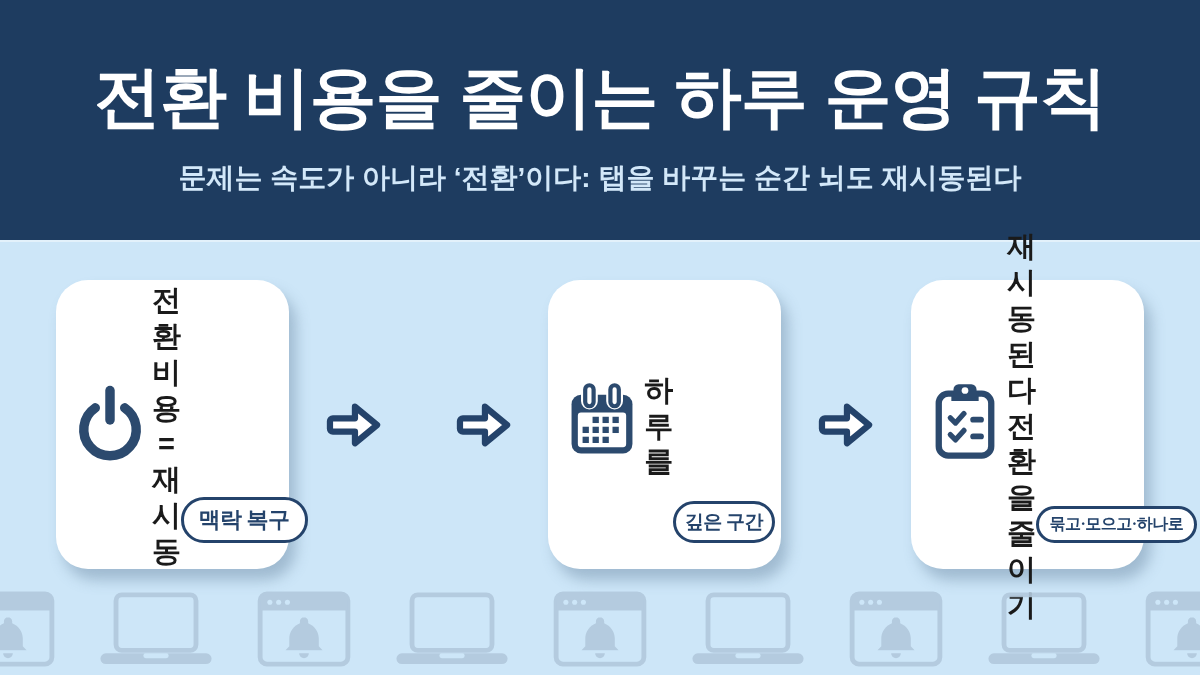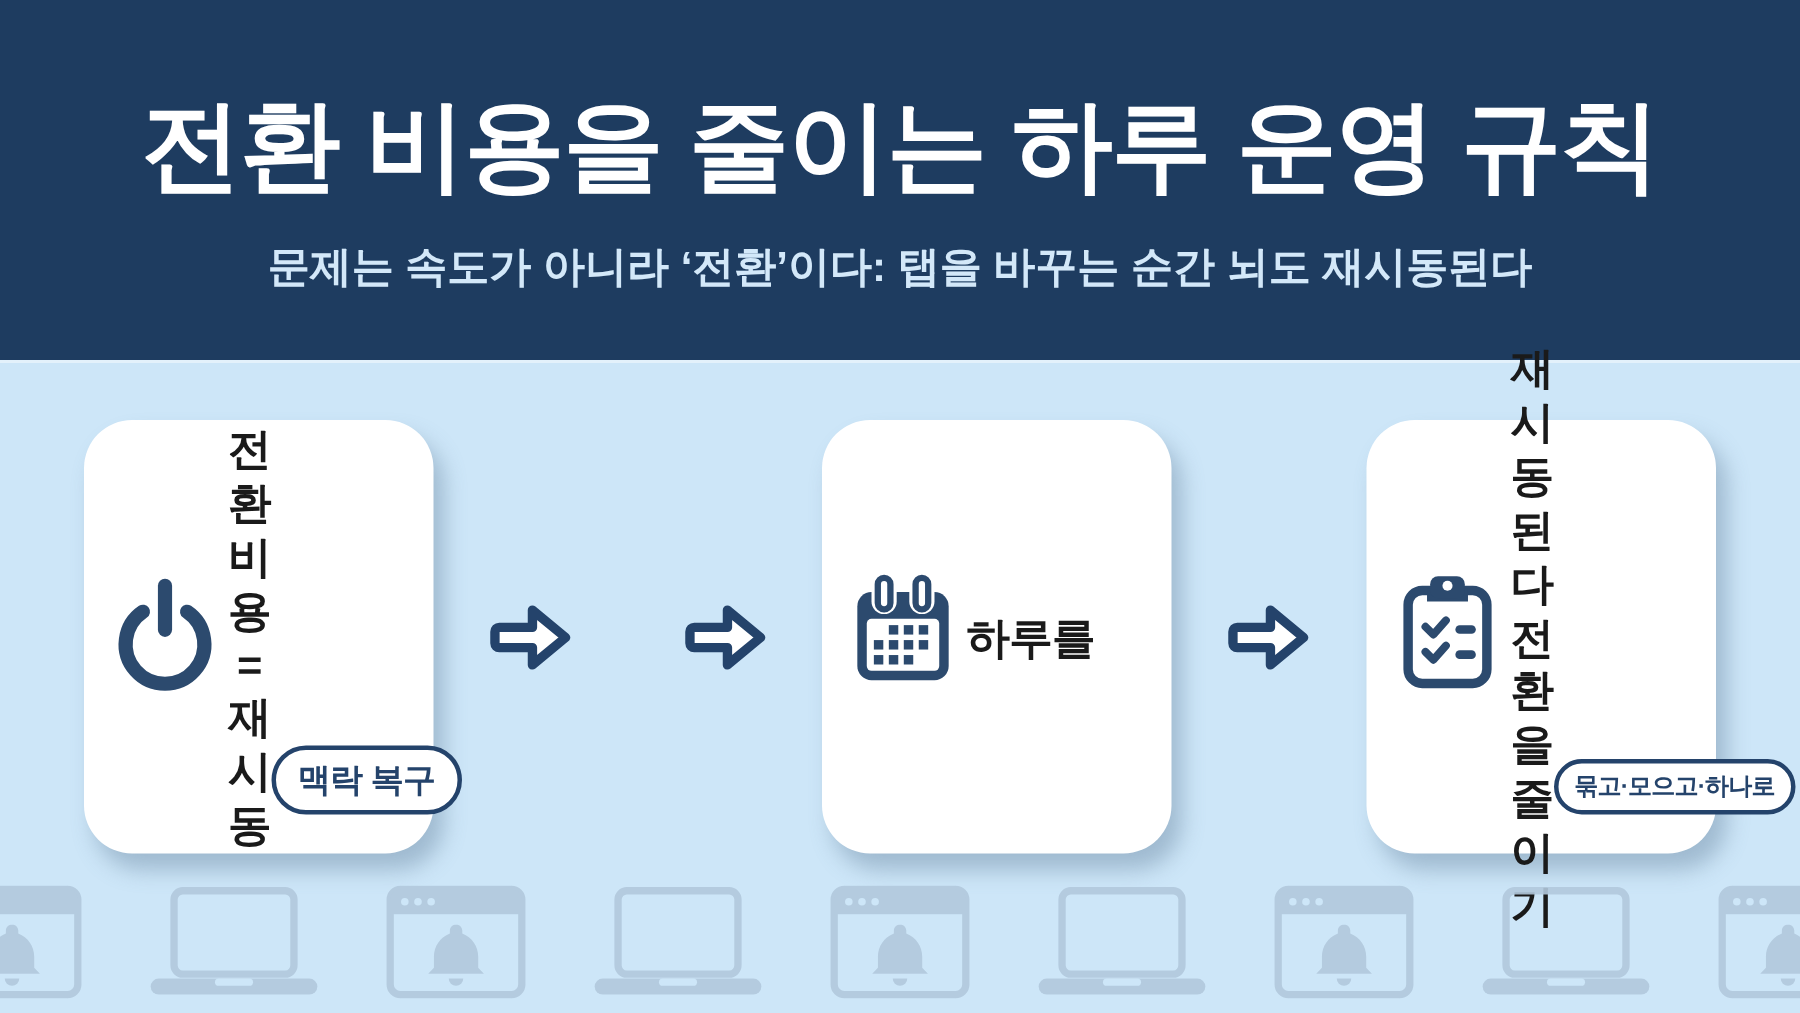--- a/index.html
+++ b/index.html
@@ -39,21 +39,21 @@
     width:233px;height:289px;background:var(--card-bg);
     border-radius:32px;box-shadow:7px 11px 14px var(--card-shadow);
     display:flex;flex-direction:row;align-items:center;
     padding:20px 12px 26px;
   }
   .card-icon{height:92px;display:flex;align-items:center;justify-content:center;}
   .card-title{
     margin:10px 0 0;text-align:center;color:var(--card-title-text);
     font-size:29px;font-weight:800;line-height:1.24;letter-spacing:-0.5px;
   }
-  .pills{margin-top:auto;display:flex;gap:8px;}
+  .pills{margin-top:auto;display:flex;gap:8px;font-family:Liberation Serif, serif;}
   .pill{
     display:inline-block;background:var(--card-bg);color:var(--navy);
     border:3px solid var(--navy);border-radius:999px;
     padding:5px 15px;font-size:22px;font-weight:800;white-space:nowrap;
     letter-spacing:-0.5px;
   }
   .pills.double .pill{font-size:19px;padding:5px 9px;}
   .pill.wide{font-size:16px;padding:5px 11px;}
 
   .connector{flex:1;display:flex;align-items:center;justify-content:center;}
@@ -129,20 +129,21 @@
               <rect x="21.5" y="54" width="6" height="6"></rect>
                 <rect x="31" y="54" width="6" height="6"></rect>
                 <rect x="40.5" y="54" width="6" height="6"></rect>
             </g>
           </svg>
         </div>
         <h2 class="card-title">
           <span>하루를</span><br>
         </h2>
         <div class="pills double">
+          <span class="pill">깊은 구간</span>
         </div>
       </section>
 
       <div class="connector">
         <svg width="58" height="50" viewBox="0 0 60 52">
           <path d="M8 19 H31 V7 L54 26 L31 45 V33 H8 a3 3 0 0 1 -3 -3 V22 a3 3 0 0 1 3 -3 Z" fill="#fff" stroke="var(--navy)" stroke-width="6.5" stroke-linejoin="round" stroke-linecap="round"></path>
         </svg>
       </div>
 
       <section class="card">

